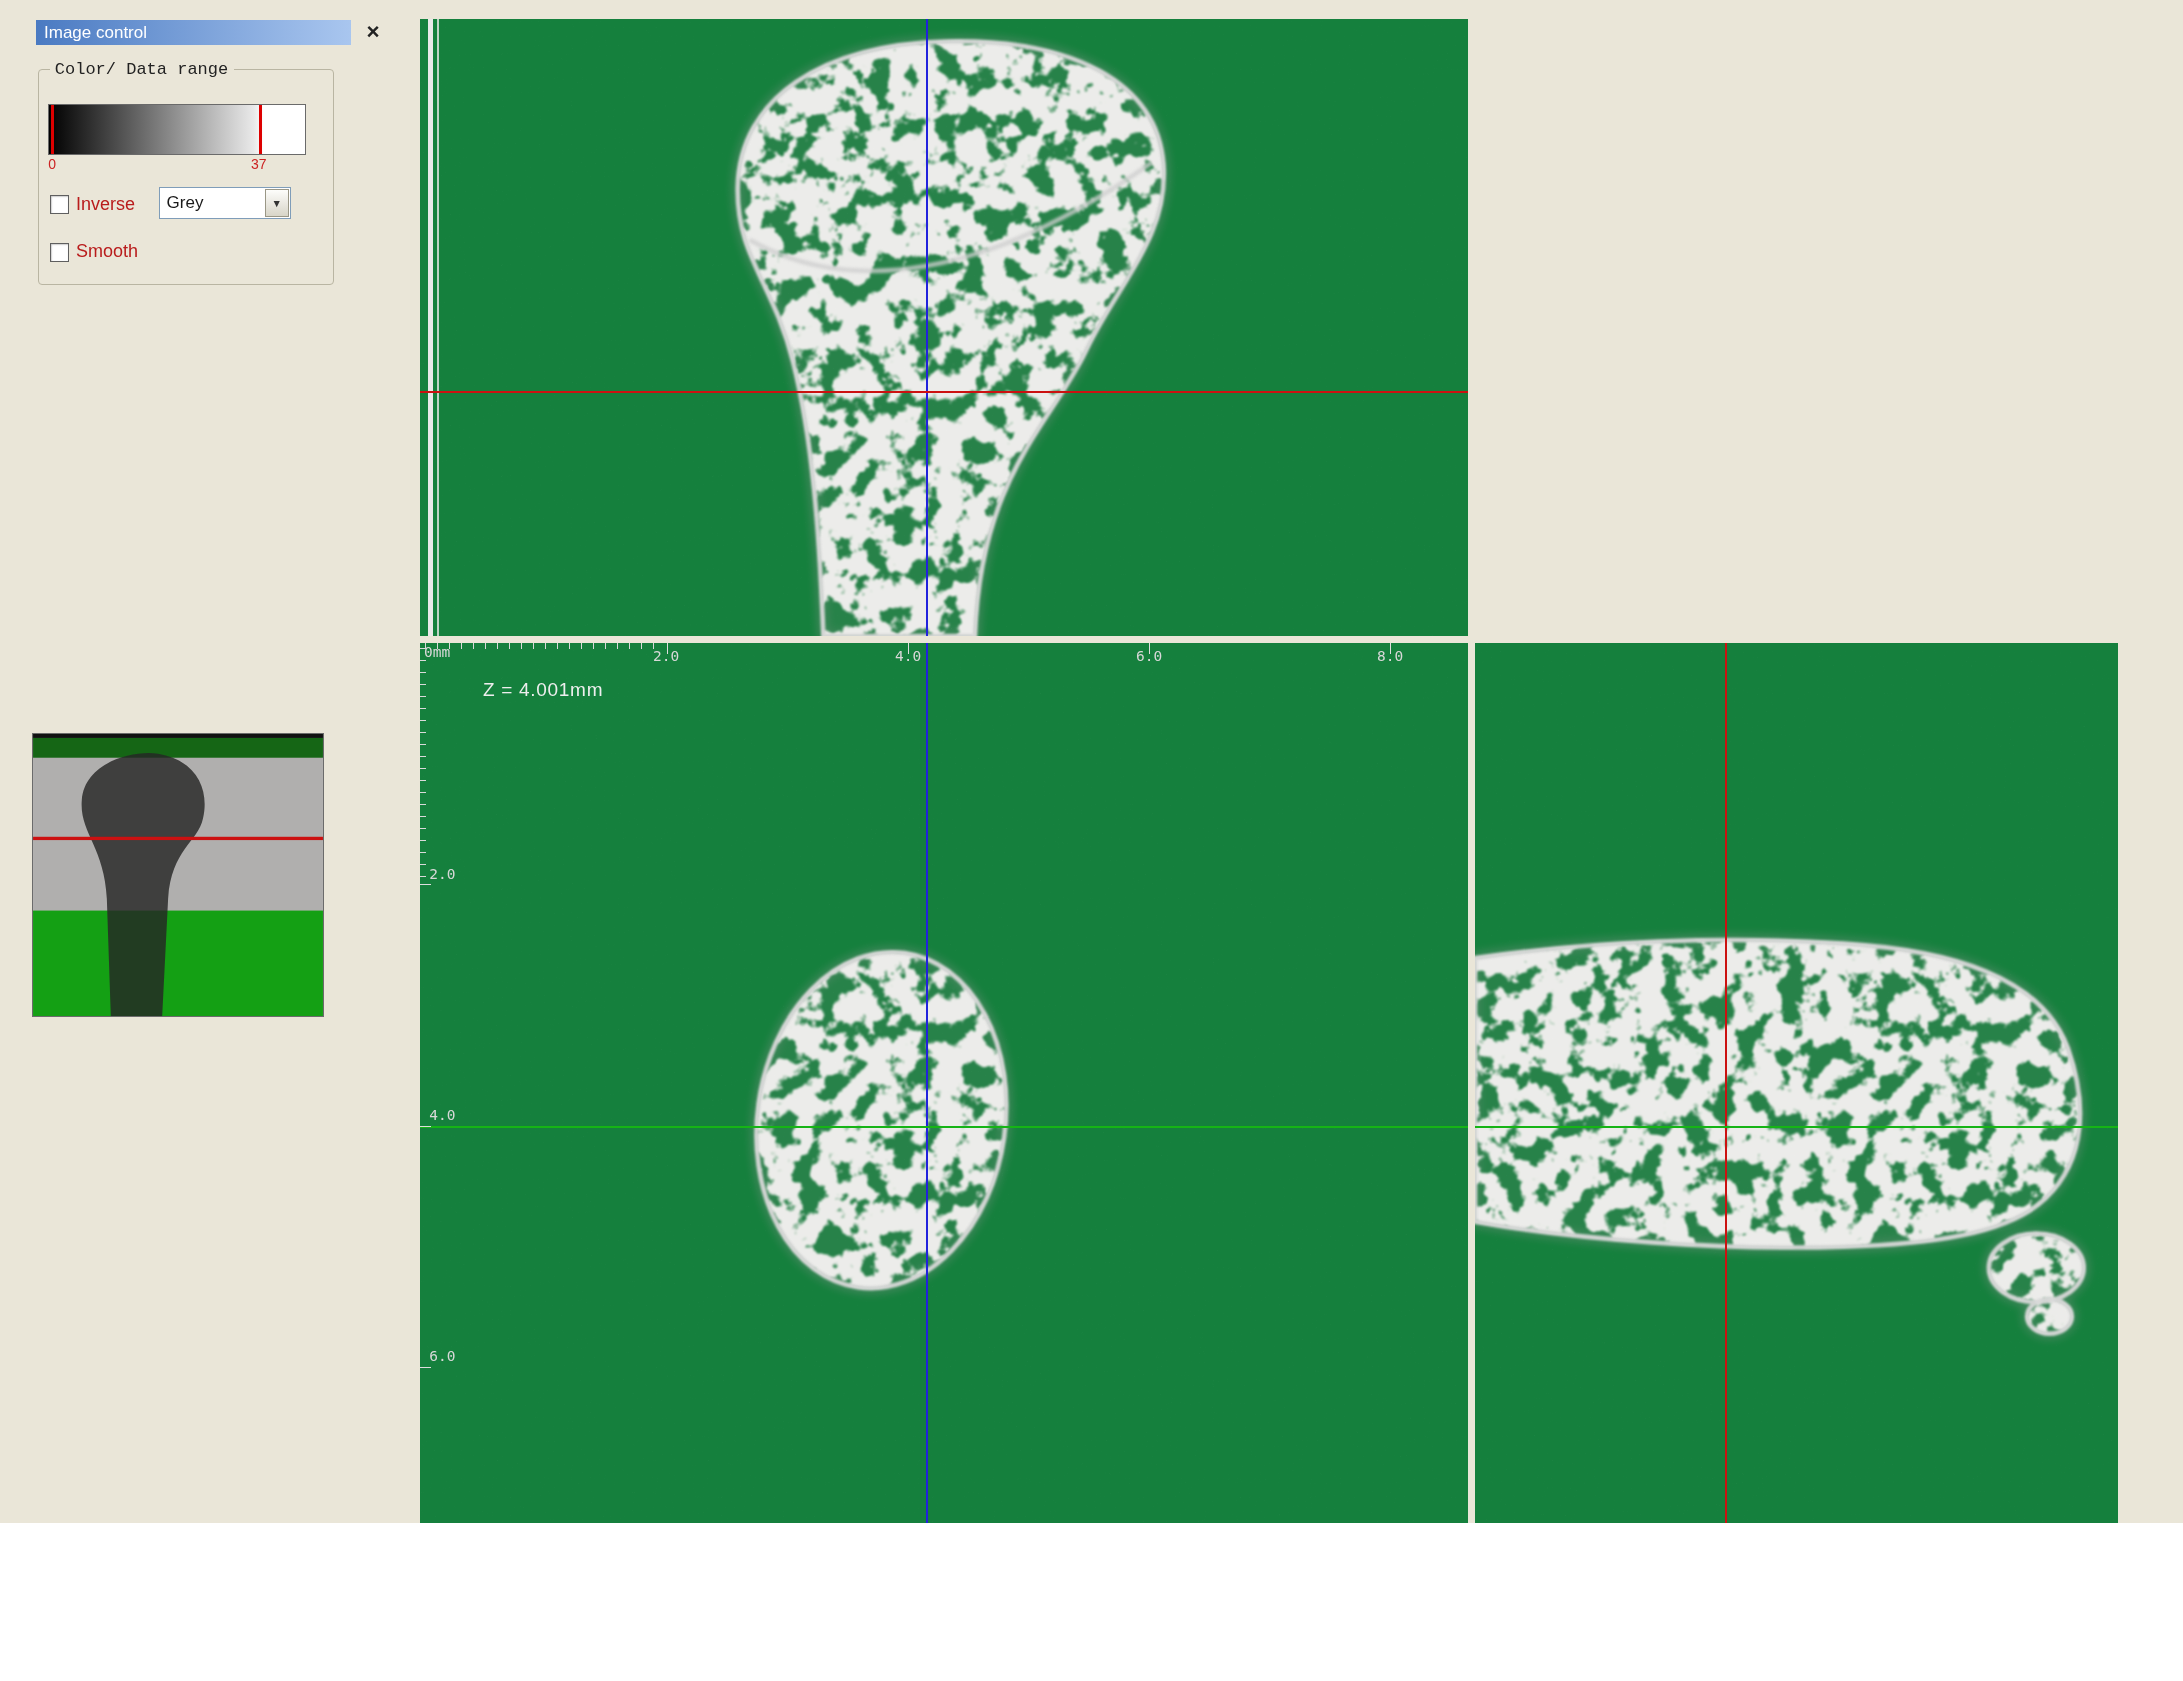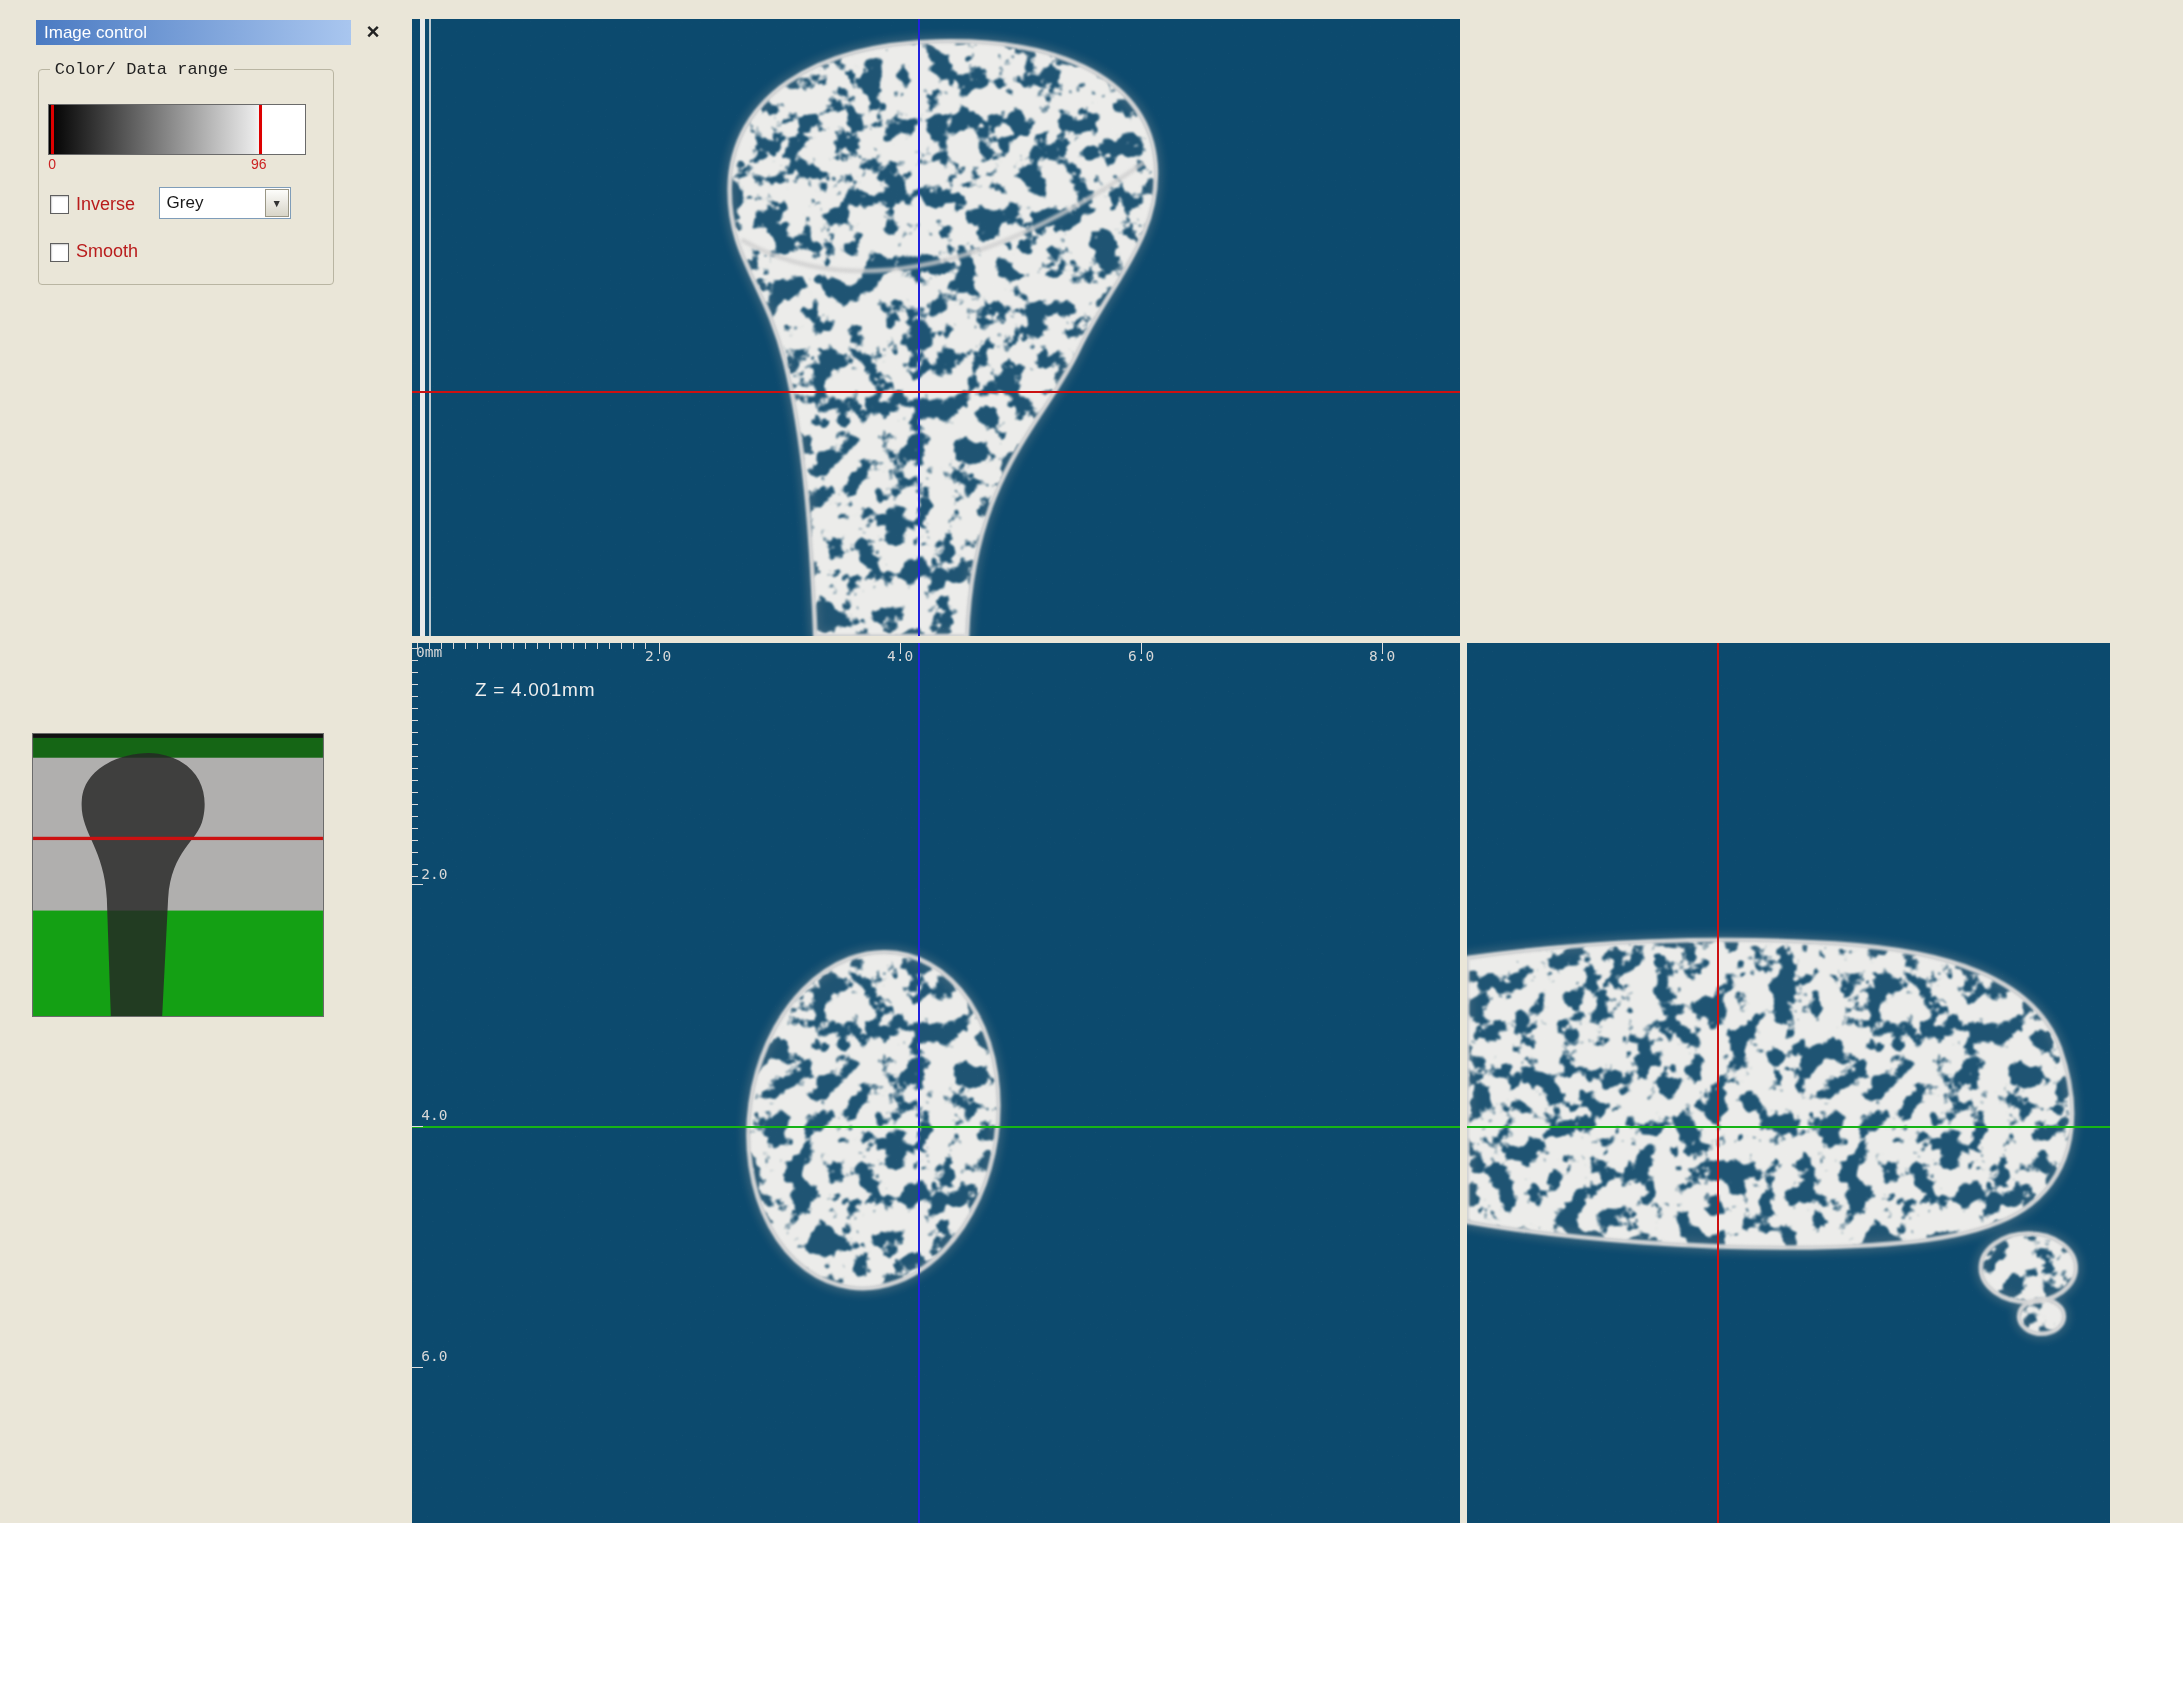--- a/index.html
+++ b/index.html
@@ -46,21 +46,21 @@
      border:0.7px solid #8e8b7d;border-radius:2px;box-shadow:inset 0.7px 0.7px 1.3px rgba(0,0,0,.3);cursor:pointer;}
   #track-x{left:95px;} #track-y{left:160px;} #track-z{left:221px;}
   .slider-thumb{position:absolute;left:-12.5px;width:28px;height:14.5px;
      background:linear-gradient(#f9f8f4,#d9d6c9);border:0.7px solid #88857a;border-radius:2.6px;
      box-shadow:0 0.7px 2px rgba(0,0,0,.35);cursor:grab;}
 
   #preview-wrap{position:absolute;left:32px;top:733px;width:290px;height:282px;border:0.7px solid #6b6b6b;cursor:pointer;}
   #preview-wrap svg{display:block;}
 
   
-  .view{position:absolute;background:#0c4a6e;overflow:hidden;cursor:crosshair;}
+  .view{position:absolute;background:#15803d;overflow:hidden;cursor:crosshair;margin-left:8px;}
   #top-view{left:412px;top:18.5px;width:1048px;height:617px;}
   #axial-view{left:412px;top:643px;width:1048px;height:1019px;}
   #sag-view{left:1467px;top:643px;width:643px;height:1019px;}
   .bone-svg{position:absolute;left:0;top:0;width:100%;height:100%;}
 
   .vline{position:absolute;top:0;bottom:0;width:2px;cursor:ew-resize;}
   .hline{position:absolute;left:0;right:0;height:2px;cursor:ns-resize;}
   #top-blue,#ax-blue{left:506px;background:var(--crosshair-blue,#2222dd);}
   #top-red{top:372px;background:var(--crosshair-red,#cc1111);}
   #sag-red{left:250px;background:var(--crosshair-red,#cc1111);}
@@ -129,21 +129,21 @@
     <span>×</span>
   </div>
 
   <div id="gb-color" class="groupbox">
     <div class="groupbox-label">Color/ Data range</div>
     <div id="gradient-bar">
       <div class="range-marker" id="marker-min"></div>
       <div class="range-marker" id="marker-max"></div>
     </div>
     <div id="range-min-label">0</div>
-    <div id="range-max-label">96</div>
+    <div id="range-max-label">37</div>
     <div class="checkbox" id="inverse-checkbox"></div>
     <div class="cb-label" id="inverse-label">Inverse</div>
     <div id="palette-dropdown">
       <span id="palette-value">Grey</span>
       <span id="palette-arrow">
         <span>▼</span>
       </span>
     </div>
     <div class="checkbox" id="smooth-checkbox"></div>
     <div class="cb-label" id="smooth-label">Smooth</div>

